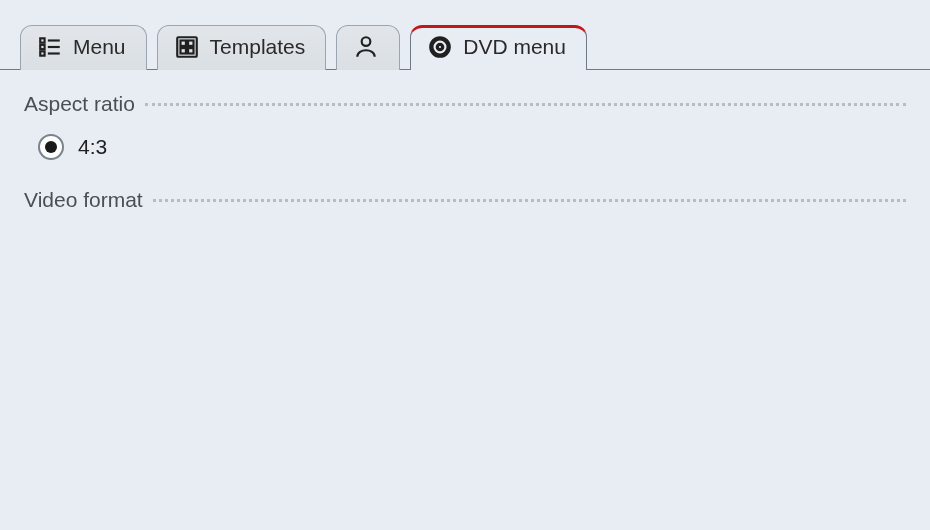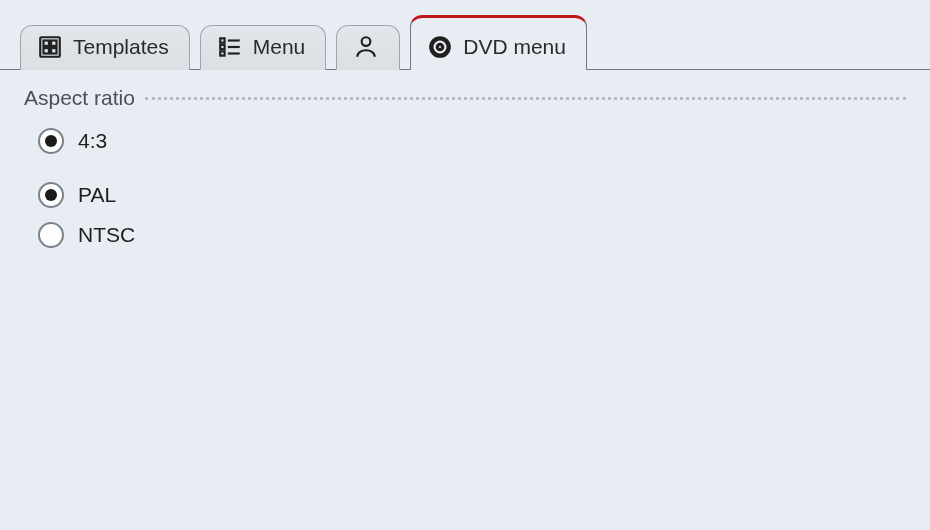--- a/index.html
+++ b/index.html
@@ -34,56 +34,57 @@
     cursor: pointer;
     color: #2a2a2a;
     font-size: 21px;
     position: relative;
     top: 1px;
   }
   .tab.active {
     background: #e8edf3;
     border-color: #6f7a85;
     border-top: 3px solid #c01818;
-    padding-top: 16px;
+    padding-top: 6px;
     top: 1px;
     z-index: 2;
   }
   .tab .icon {
     display: inline-flex;
     align-items: center;
     justify-content: center;
     width: 26px;
     height: 26px;
   }
   .tab .icon svg { width: 26px; height: 26px; }
   .content {
     padding: 16px 24px 0 24px;
   }
   .group {
+    margin-top: 6px;
     margin-bottom: 18px;
   }
   .group-header {
     display: flex;
     align-items: center;
     gap: 10px;
     color: #4a4f56;
     font-size: 21px;
     margin-bottom: 18px;
   }
   .group-header .dots {
     flex: 1;
     height: 0;
     border-top: 3px dotted #b6bcc4;
   }
   .options {
     padding-left: 14px;
     display: flex;
-    flex-direction: column;
-    gap: 14px;
+    flex-direction: row;
+    gap: 1px;
     margin-bottom: 28px;
   }
   .radio-row, .check-row {
     display: flex;
     align-items: center;
     gap: 14px;
     cursor: pointer;
     font-size: 21px;
   }
   .radio {
@@ -109,42 +110,42 @@
   }
 </style>
 </head>
 <body>
 
 <div class="tabbar">
 
   <div class="tab">
     <span class="icon">
       <svg viewBox="0 0 24 24" fill="none" stroke="#202020" stroke-width="2">
-        <rect x="3" y="3" width="18" height="18" rx="1"></rect>
-        <rect x="6" y="6" width="5" height="5"></rect>
-        <rect x="13" y="6" width="5" height="5"></rect>
-        <rect x="6" y="13" width="5" height="5"></rect>
-        <rect x="13" y="13" width="5" height="5"></rect>
-      </svg>
-    </span>
-    <span>Templates</span>
-  </div>
-
-  <div class="tab">
-    <span class="icon">
-      <svg viewBox="0 0 24 24" fill="none" stroke="#202020" stroke-width="2">
         <rect x="3" y="4" width="4" height="4"></rect>
         <line x1="10" y1="6" x2="21" y2="6"></line>
         <rect x="3" y="10" width="4" height="4"></rect>
         <line x1="10" y1="12" x2="21" y2="12"></line>
         <rect x="3" y="16" width="4" height="4"></rect>
         <line x1="10" y1="18" x2="21" y2="18"></line>
       </svg>
     </span>
     <span>Menu</span>
+  </div>
+
+  <div class="tab">
+    <span class="icon">
+      <svg viewBox="0 0 24 24" fill="none" stroke="#202020" stroke-width="2">
+        <rect x="3" y="3" width="18" height="18" rx="1"></rect>
+        <rect x="6" y="6" width="5" height="5"></rect>
+        <rect x="13" y="6" width="5" height="5"></rect>
+        <rect x="6" y="13" width="5" height="5"></rect>
+        <rect x="13" y="13" width="5" height="5"></rect>
+      </svg>
+    </span>
+    <span>Templates</span>
   </div>
 
   <div class="tab">
     <span class="icon">
       <svg viewBox="0 0 24 24" fill="none" stroke="#202020" stroke-width="2">
         <circle cx="12" cy="7" r="4"></circle>
         <path d="M4 21c0-4 4-6 8-6s8 2 8 6"></path>
       </svg>
     </span>
   </div>
@@ -171,26 +172,20 @@
     </div>
     <div class="options">
       <label class="radio-row">
         <span class="radio selected"></span>
         <span>4:3</span>
       </label>
     </div>
   </div>
 
   <div class="group">
-    <div class="options">
-      <label class="radio-row">
-        <span class="radio selected"></span>
-        <span>PAL</span>
-      </label>
-      <label class="radio-row">
-        <span class="radio"></span>
-        <span>NTSC</span>
-      </label>
+    <div class="group-header">
+      <span>Video format</span>
+      <span class="dots"></span>
     </div>
   </div>
 
 
 </div>
 
 </body></html>

